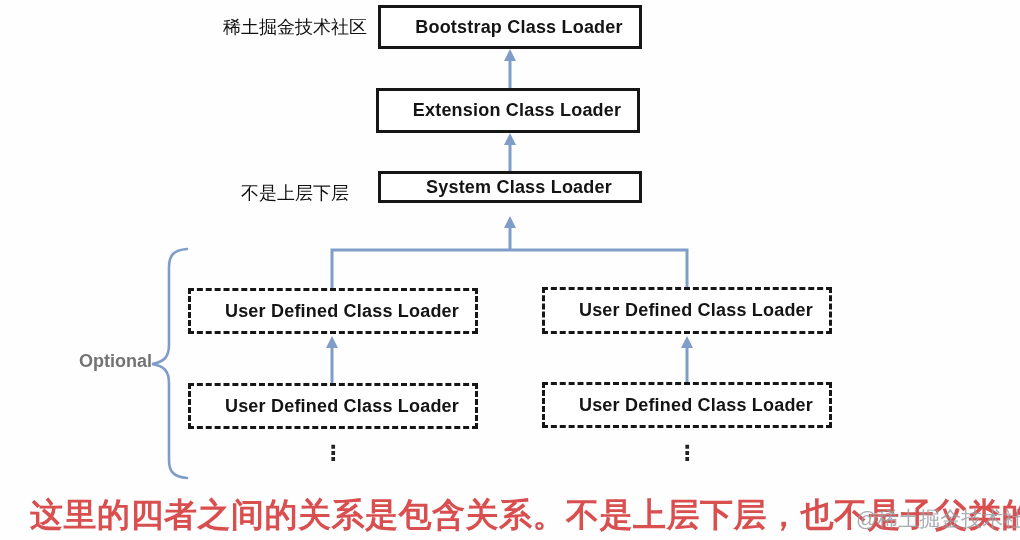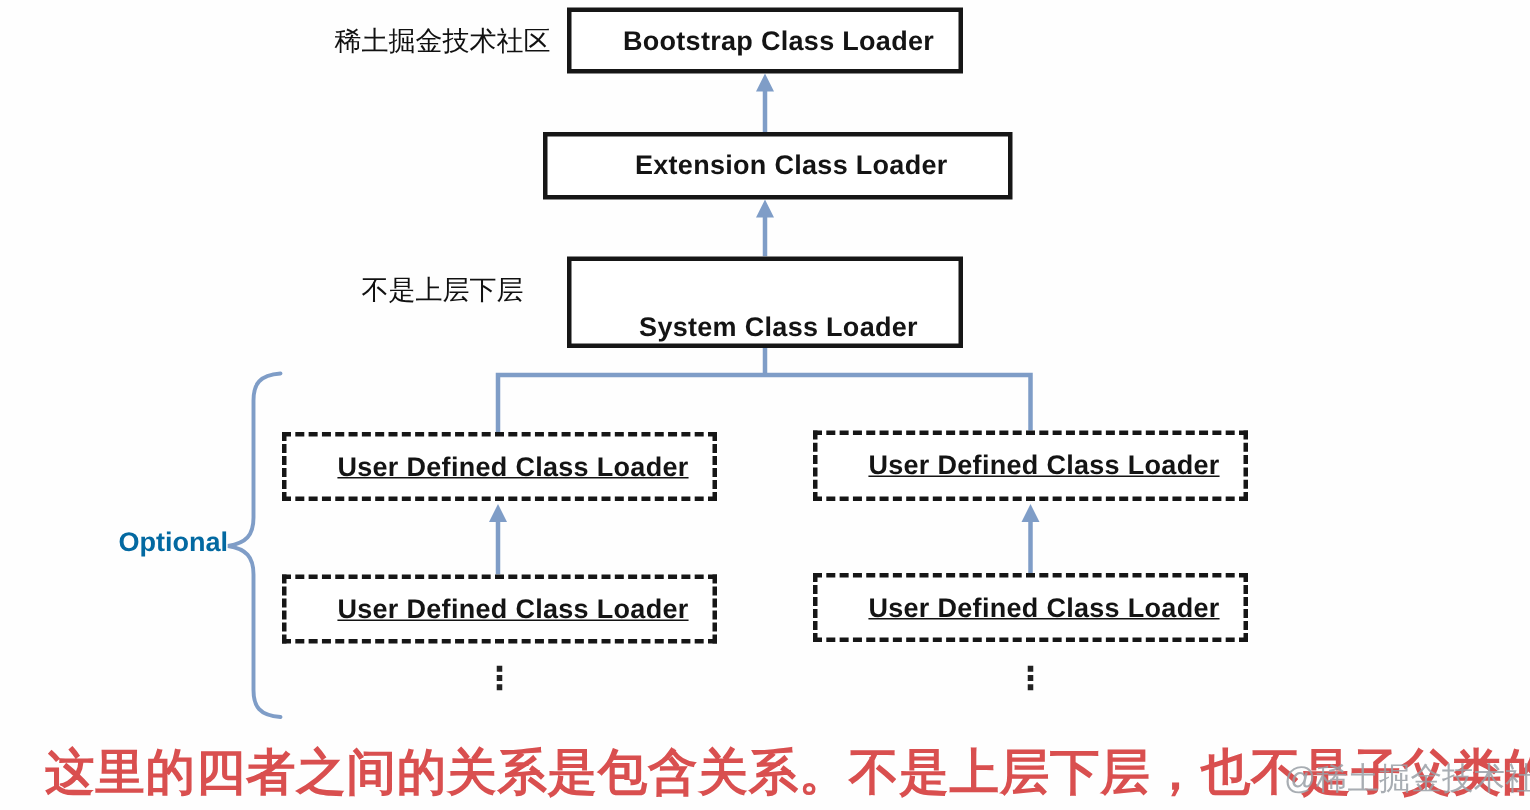--- a/index.html
+++ b/index.html
@@ -20,29 +20,29 @@
   .brace{stroke:var(--arrow);stroke-width:2.6;fill:none;stroke-linecap:round;}
 
   .box{
     position:absolute;box-sizing:border-box;background:#fff;
     display:flex;align-items:center;justify-content:center;
     font-weight:bold;font-size:18px;color:#141414;letter-spacing:.2px;
     white-space:nowrap;
     padding-left:18px;
   }
   .solid{border:3px solid var(--border);}
-  .dashed{border:3px dashed var(--border);text-decoration:underline;}
+  .dashed{border:3px dashed var(--border);}
 
   .note{
     position:absolute;color:#111;font-size:18px;line-height:28px;
     text-align:center;font-weight:500;
   }
   .optional{
     position:absolute;left:40px;top:351px;width:112px;text-align:right;
-    font-weight:bold;font-size:18px;color:#0369a1;
+    font-weight:bold;font-size:18px;color:#737373;
   }
   .ellipsis{
     position:absolute;width:22px;text-align:center;
     font-size:21px;font-weight:bold;color:#222;line-height:24px;
   }
   .caption{
     position:absolute;left:30px;top:493px;white-space:nowrap;
     font-family:"Liberation Serif","DejaVu Serif",serif;
     font-size:33px;font-weight:600;color:var(--red);letter-spacing:.5px;
   }
@@ -92,24 +92,24 @@
 
   <div class="note" style="left:205px;top:13px;width:180px;">
     <div>稀土掘金技术社区</div>
   </div>
   <div class="note" style="left:205px;top:179px;width:180px;">不是上层下层</div>
   <div class="optional">Optional</div>
 
   <div class="box solid" style="left:378px;top:5px;width:264px;height:44px;">
     <span>Bootstrap Class Loader</span>
   </div>
-  <div class="box solid" style="left:362px;top:88px;width:313px;height:45px;">
+  <div class="box solid" style="left:376px;top:88px;width:264px;height:45px;">
     <span>Extension Class Loader</span>
   </div>
-  <div class="box solid" style="left:378px;top:171px;width:264px;height:61px;align-items:flex-end;">
+  <div class="box solid" style="left:378px;top:171px;width:264px;height:32px;">
     <span>System Class Loader</span>
   </div>
 
   <div class="box dashed" style="left:188px;top:288px;width:290px;height:46px;">
     <span>User Defined Class Loader</span>
   </div>
   <div class="box dashed" style="left:188px;top:383px;width:290px;height:46px;">
     <span>User Defined Class Loader</span>
   </div>
   <div class="box dashed" style="left:542px;top:287px;width:290px;height:47px;">

